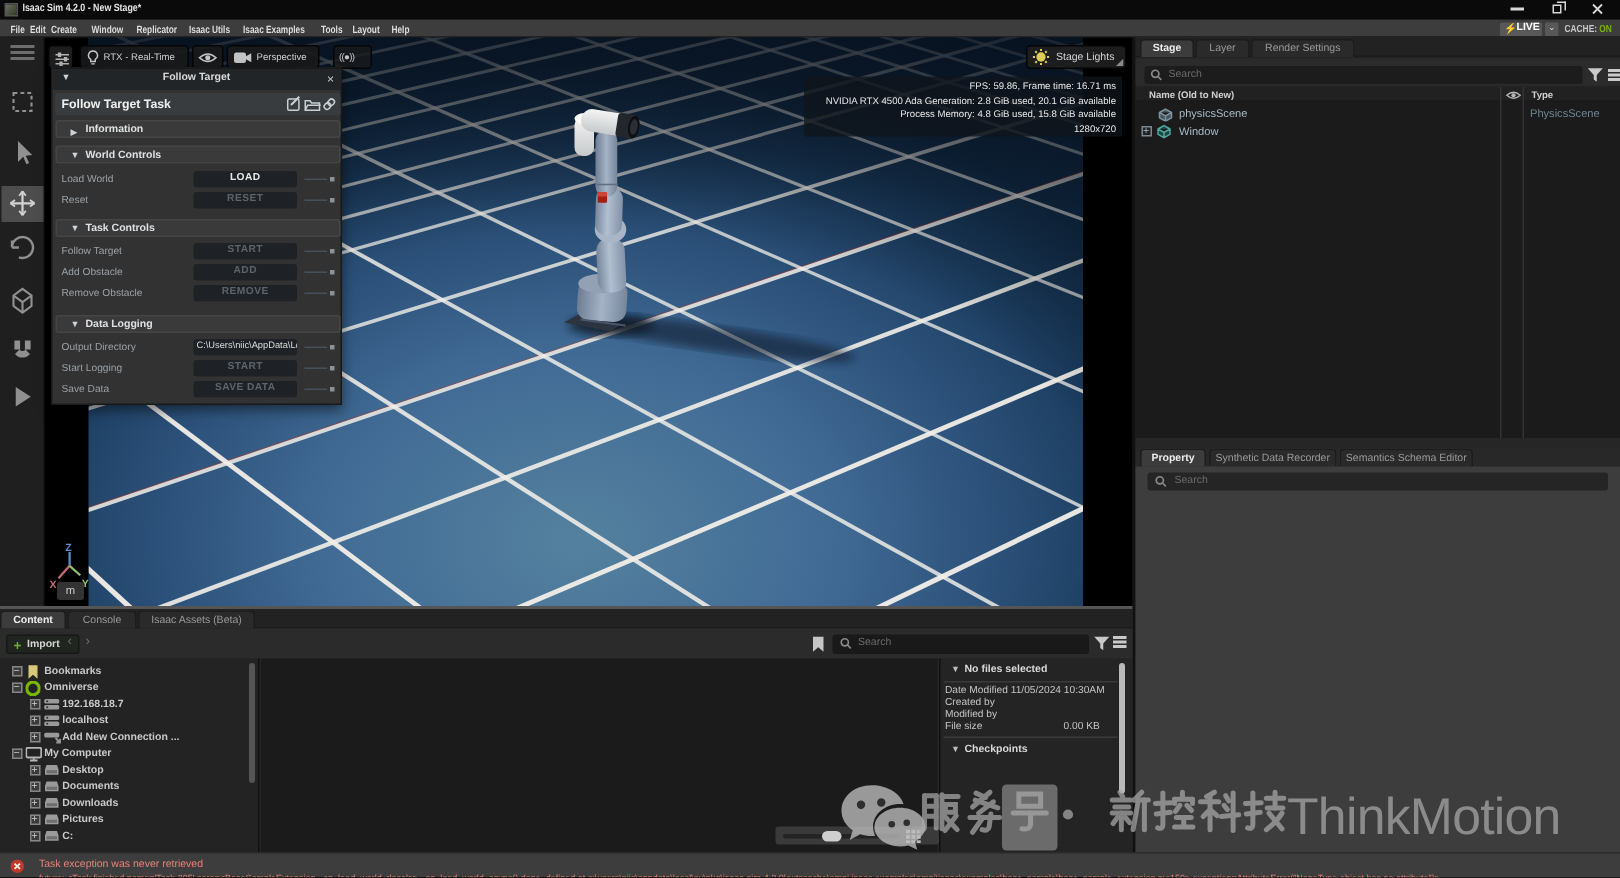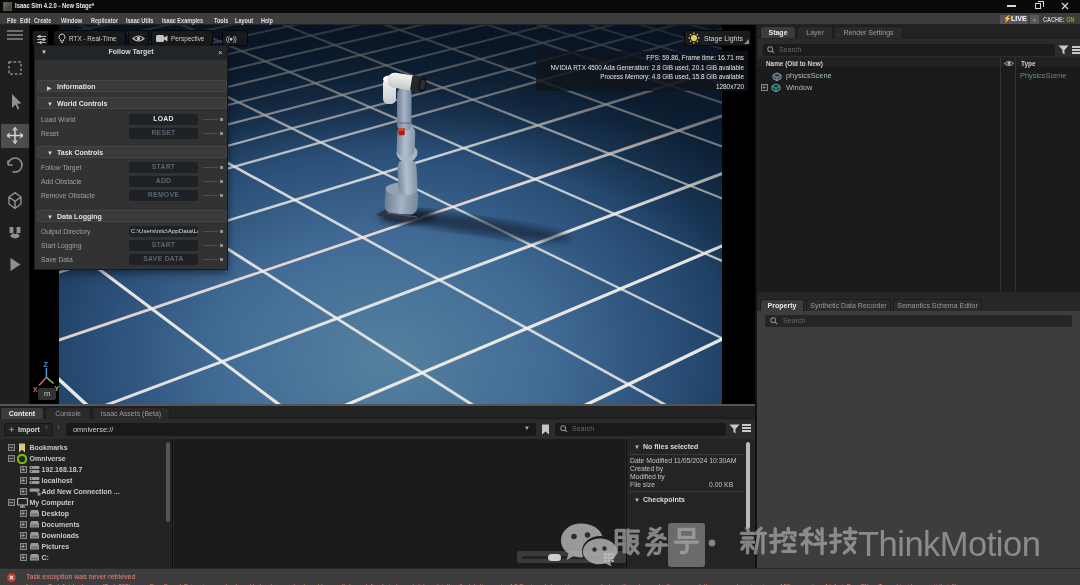--- a/index.html
+++ b/index.html
@@ -238,20 +238,35 @@
 </svg>
 <div class="abs" style="left:8px;top:363px;width:18px;height:12px;background:#333;border-radius:2px;color:#ccc;font-size:7.5px;text-align:center;line-height:12px;">m</div>
   </div>
 
 <div class="abs" style="left:34px;top:45px;width:194px;height:225px;background:#323232;border:1px solid #191919;box-shadow:0 3px 8px rgba(0,0,0,0.5);">
  <div class="abs" style="left:0;top:0;width:192px;height:14px;background:#222528;">
    <span class="abs" style="left:6px;top:3px;font-size:6px;color:#cfcfcf;">▼</span>
    <span class="abs" style="left:0;top:2px;width:192px;text-align:center;font-size:7px;font-weight:bold;color:#dadada;">Follow Target</span>
    <span class="abs" style="left:183px;top:1.5px;font-size:8px;color:#cfcfcf;">×</span>
  </div>
+ <div class="abs" style="left:2px;top:16px;width:190px;height:15px;background:#393c3e;border-radius:2px;">
+   <span class="abs" style="left:4px;top:2.5px;font-size:8.2px;font-weight:bold;color:#f0f0f0;">Follow Target Task</span>
+   <svg class="abs" style="left:154px;top:2px;" width="34" height="11" viewBox="0 0 34 11">
+     <g stroke="#c7d0d4" fill="none" stroke-width="1">
+      <rect x="0.8" y="2" width="7.5" height="7.5" rx="1"></rect>
+          <line x1="3" y1="6" x2="8.5" y2="0.5" stroke-width="1.4"></line>
+      <path d="M12.5 3.2 l3.2 0 l1 1.4 l5.3 0 l0 4.9 l-9.5 0 z" fill="none"></path>
+      <path d="M12.5 9.5 l1.6 -3.4 l8.6 0" fill="none"></path>
+      <g transform="rotate(-45 28.5 5.5)">
+            <rect x="24.5" y="3.6" width="4.6" height="3.8" rx="1.9"></rect>
+            <rect x="28" y="3.6" width="4.6" height="3.8" rx="1.9"></rect>
+          </g>
+     </g>
+   </svg>
+ </div>
  <div class="abs" style="left:2px;top:34px;width:190px;height:12px;background:#3a3a3a;border:1px solid #454545;border-radius:2px;">
       <span class="abs" style="left:9px;top:2.5px;font-size:6px;color:#cfd3d6;">▶</span>
       <span class="abs" style="left:19px;top:1.5px;font-size:7px;font-weight:bold;color:#dfe2e4;">Information</span>
     </div>
  <div class="abs" style="left:2px;top:51px;width:190px;height:12px;background:#3a3a3a;border:1px solid #454545;border-radius:2px;">
       <span class="abs" style="left:9px;top:2.5px;font-size:6px;color:#cfd3d6;">▼</span>
       <span class="abs" style="left:19px;top:1.5px;font-size:7px;font-weight:bold;color:#dfe2e4;">World Controls</span>
     </div>
  <div class="abs" style="left:6px;top:69.5px;font-size:6.8px;color:#9ba1a6;white-space:nowrap;">Load World</div>
     <div class="abs" style="left:94px;top:68px;width:69px;height:10.5px;background:#1e2226;border-radius:2px;text-align:center;line-height:10.5px;font-size:6.8px;font-weight:bold;color:#e8e8e8;letter-spacing:0.3px;">LOAD</div>
@@ -357,24 +372,20 @@
  <div class="abs" style="left:0px;top:0.5px;width:44px;height:12.5px;background:#3c3c3c;border:1px solid #1c1c1c;border-bottom:none;border-radius:3px 3px 0 0;font-size:7px;font-weight:bold;color:#ededed;text-align:center;line-height:12.5px;white-space:nowrap;">Content</div>
     <div class="abs" style="left:45px;top:0.5px;width:46px;height:12.5px;background:#2a2a2a;border:1px solid #1c1c1c;border-bottom:none;border-radius:3px 3px 0 0;font-size:7px;font-weight:normal;color:#9a9a9a;text-align:center;line-height:12.5px;white-space:nowrap;">Console</div>
     <div class="abs" style="left:92px;top:0.5px;width:78px;height:12.5px;background:#2a2a2a;border:1px solid #1c1c1c;border-bottom:none;border-radius:3px 3px 0 0;font-size:7px;font-weight:normal;color:#9a9a9a;text-align:center;line-height:12.5px;white-space:nowrap;">Isaac Assets (Beta)</div>
  <div class="abs" style="left:0;top:13px;width:755px;height:20px;background:#2b2b2b;"></div>
  <div class="abs" style="left:4px;top:16.5px;width:49px;height:13px;background:#20261f;border:1px solid #171717;border-radius:2px;">
    <span class="abs" style="left:4px;top:1px;font-size:9px;color:#6fae2e;font-weight:bold;">+</span>
    <span class="abs" style="left:13px;top:2.5px;font-size:7px;font-weight:bold;color:#d5d5d5;">Import</span>
  </div>
  <span class="abs" style="left:45px;top:16px;font-size:9px;color:#6e6e6e;">‹</span>
  <span class="abs" style="left:57px;top:16px;font-size:9px;color:#6e6e6e;">›</span>
- <div class="abs" style="left:66px;top:16.5px;width:470px;height:13px;background:#191919;border-radius:2px;">
-   <span class="abs" style="left:7px;top:2.5px;font-size:7.4px;color:#cdcdcd;">omniverse://</span>
-   <span class="abs" style="right:6px;top:2.5px;font-size:6px;color:#aaa;">▼</span>
- </div>
  <svg class="abs" style="left:541px;top:17.5px;" width="9" height="11">
       <path d="M1 0.5 L8 0.5 L8 10.5 L4.5 7.5 L1 10.5 Z" fill="#c5c5c5"></path>
     </svg>
  <div class="abs" style="left:555px;top:16.5px;width:171px;height:13px;background:#191919;border-radius:2px;">
    <svg class="abs" style="left:5px;top:2.5px;" width="8" height="8">
         <circle cx="3.2" cy="3.2" r="2.4" fill="none" stroke="#8a8a8a" stroke-width="1.1"></circle>
         <line x1="5" y1="5" x2="7.2" y2="7.2" stroke="#8a8a8a" stroke-width="1.1"></line>
       </svg>
    <span class="abs" style="left:17px;top:2.5px;font-size:7px;color:#6b6b6b;">Search</span>
  </div>

